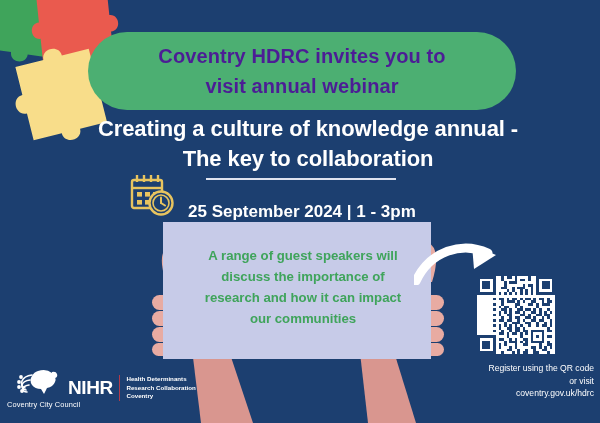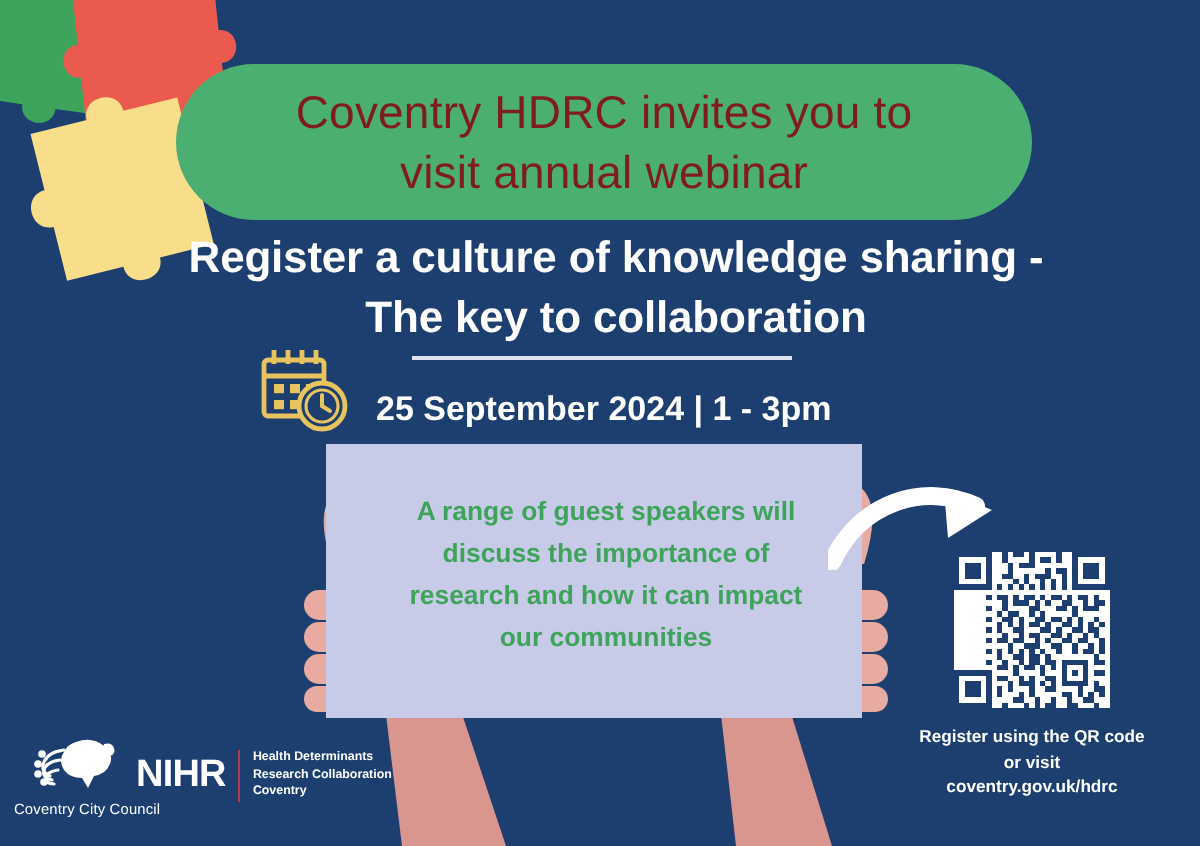--- a/index.html
+++ b/index.html
@@ -26,23 +26,23 @@
     position: absolute;
     left: 88px; top: 32px;
     width: 428px; height: 78px;
     background: #4caf72;
     border-radius: 39px;
     display: flex; flex-direction: column;
     align-items: center; justify-content: center;
     text-align: center;
   }
   #banner .bl {
-    color: #7f1d1d;
-    font-size: 23px;
-    font-weight: normal;
+    color: #4c1d95;
+    font-size: 20px;
+    font-weight: bold;
     line-height: 30px;
     letter-spacing: .1px;
   }
 
   
   #headline {
     position: absolute;
     left: 60px; top: 114px;
     width: 496px;
     text-align: center;
@@ -56,21 +56,21 @@
     position: absolute;
     left: 206px; top: 178px;
     width: 190px; height: 2px;
     background: #dfe3ef;
   }
 
   
   #dateRow {
     position: absolute;
     left: 128px; top: 168px;
-    display: flex; align-items: center; gap: 10px;
+    display: flex; align-items: flex-end; gap: 10px;
   }
   #dateText {
     color: #ffffff;
     font-size: 17px;
     font-weight: bold;
     margin-top: 18px;
   }
   #calIcon { margin-top: 4px; }
 
   
@@ -92,24 +92,24 @@
     margin-top: -8px;
   }
 
   
   #qrWrap { position: absolute; left: 477px; top: 276px; width: 78px; height: 78px; background:#fff; }
   #qr { display:block; width:78px; height:78px; }
   #qrCaption {
     position: absolute;
     left: 438px; top: 362px;
     width: 156px;
-    text-align: center;
+    text-align: right;
     color: #ffffff;
     font-size: 8.6px;
-    font-weight: bold;
+    font-weight: normal;
     line-height: 12.5px;
   }
 
   
   #cccLogo { position: absolute; left: 8px; top: 366px; }
   #cccName {
     position: absolute; left: 7px; top: 400px;
     color: #ffffff; font-size: 7.4px; letter-spacing: .1px;
   }
   #nihrLogo { position: absolute; left: 68px; top: 375px; display:flex; align-items:center; gap:6px; }
@@ -142,21 +142,21 @@
         c0,9.5 -15,9.5 -15,0 h-23 v-22 c-9.5,0 -9.5,-15 0,-15 z"></path>
     </svg>
   </div>
 
   <div id="banner">
     <div class="bl">Coventry HDRC invites you to</div>
     <div class="bl">visit annual webinar</div>
   </div>
 
   <div id="headline">
-    <div>Register a culture of knowledge sharing -</div>
+    <div>Creating a culture of knowledge annual -</div>
     <div>The key to collaboration</div>
   </div>
   <div id="rule"></div>
 
   <div id="dateRow">
     <span id="calIcon">
       <svg width="50" height="46" viewBox="0 0 50 46" aria-hidden="true">
         <g fill="none" stroke="#e8c45f" stroke-width="2.4">
           <rect x="4" y="8" width="30" height="28" rx="2"></rect>
           <line x1="4" y1="16" x2="34" y2="16"></line>

